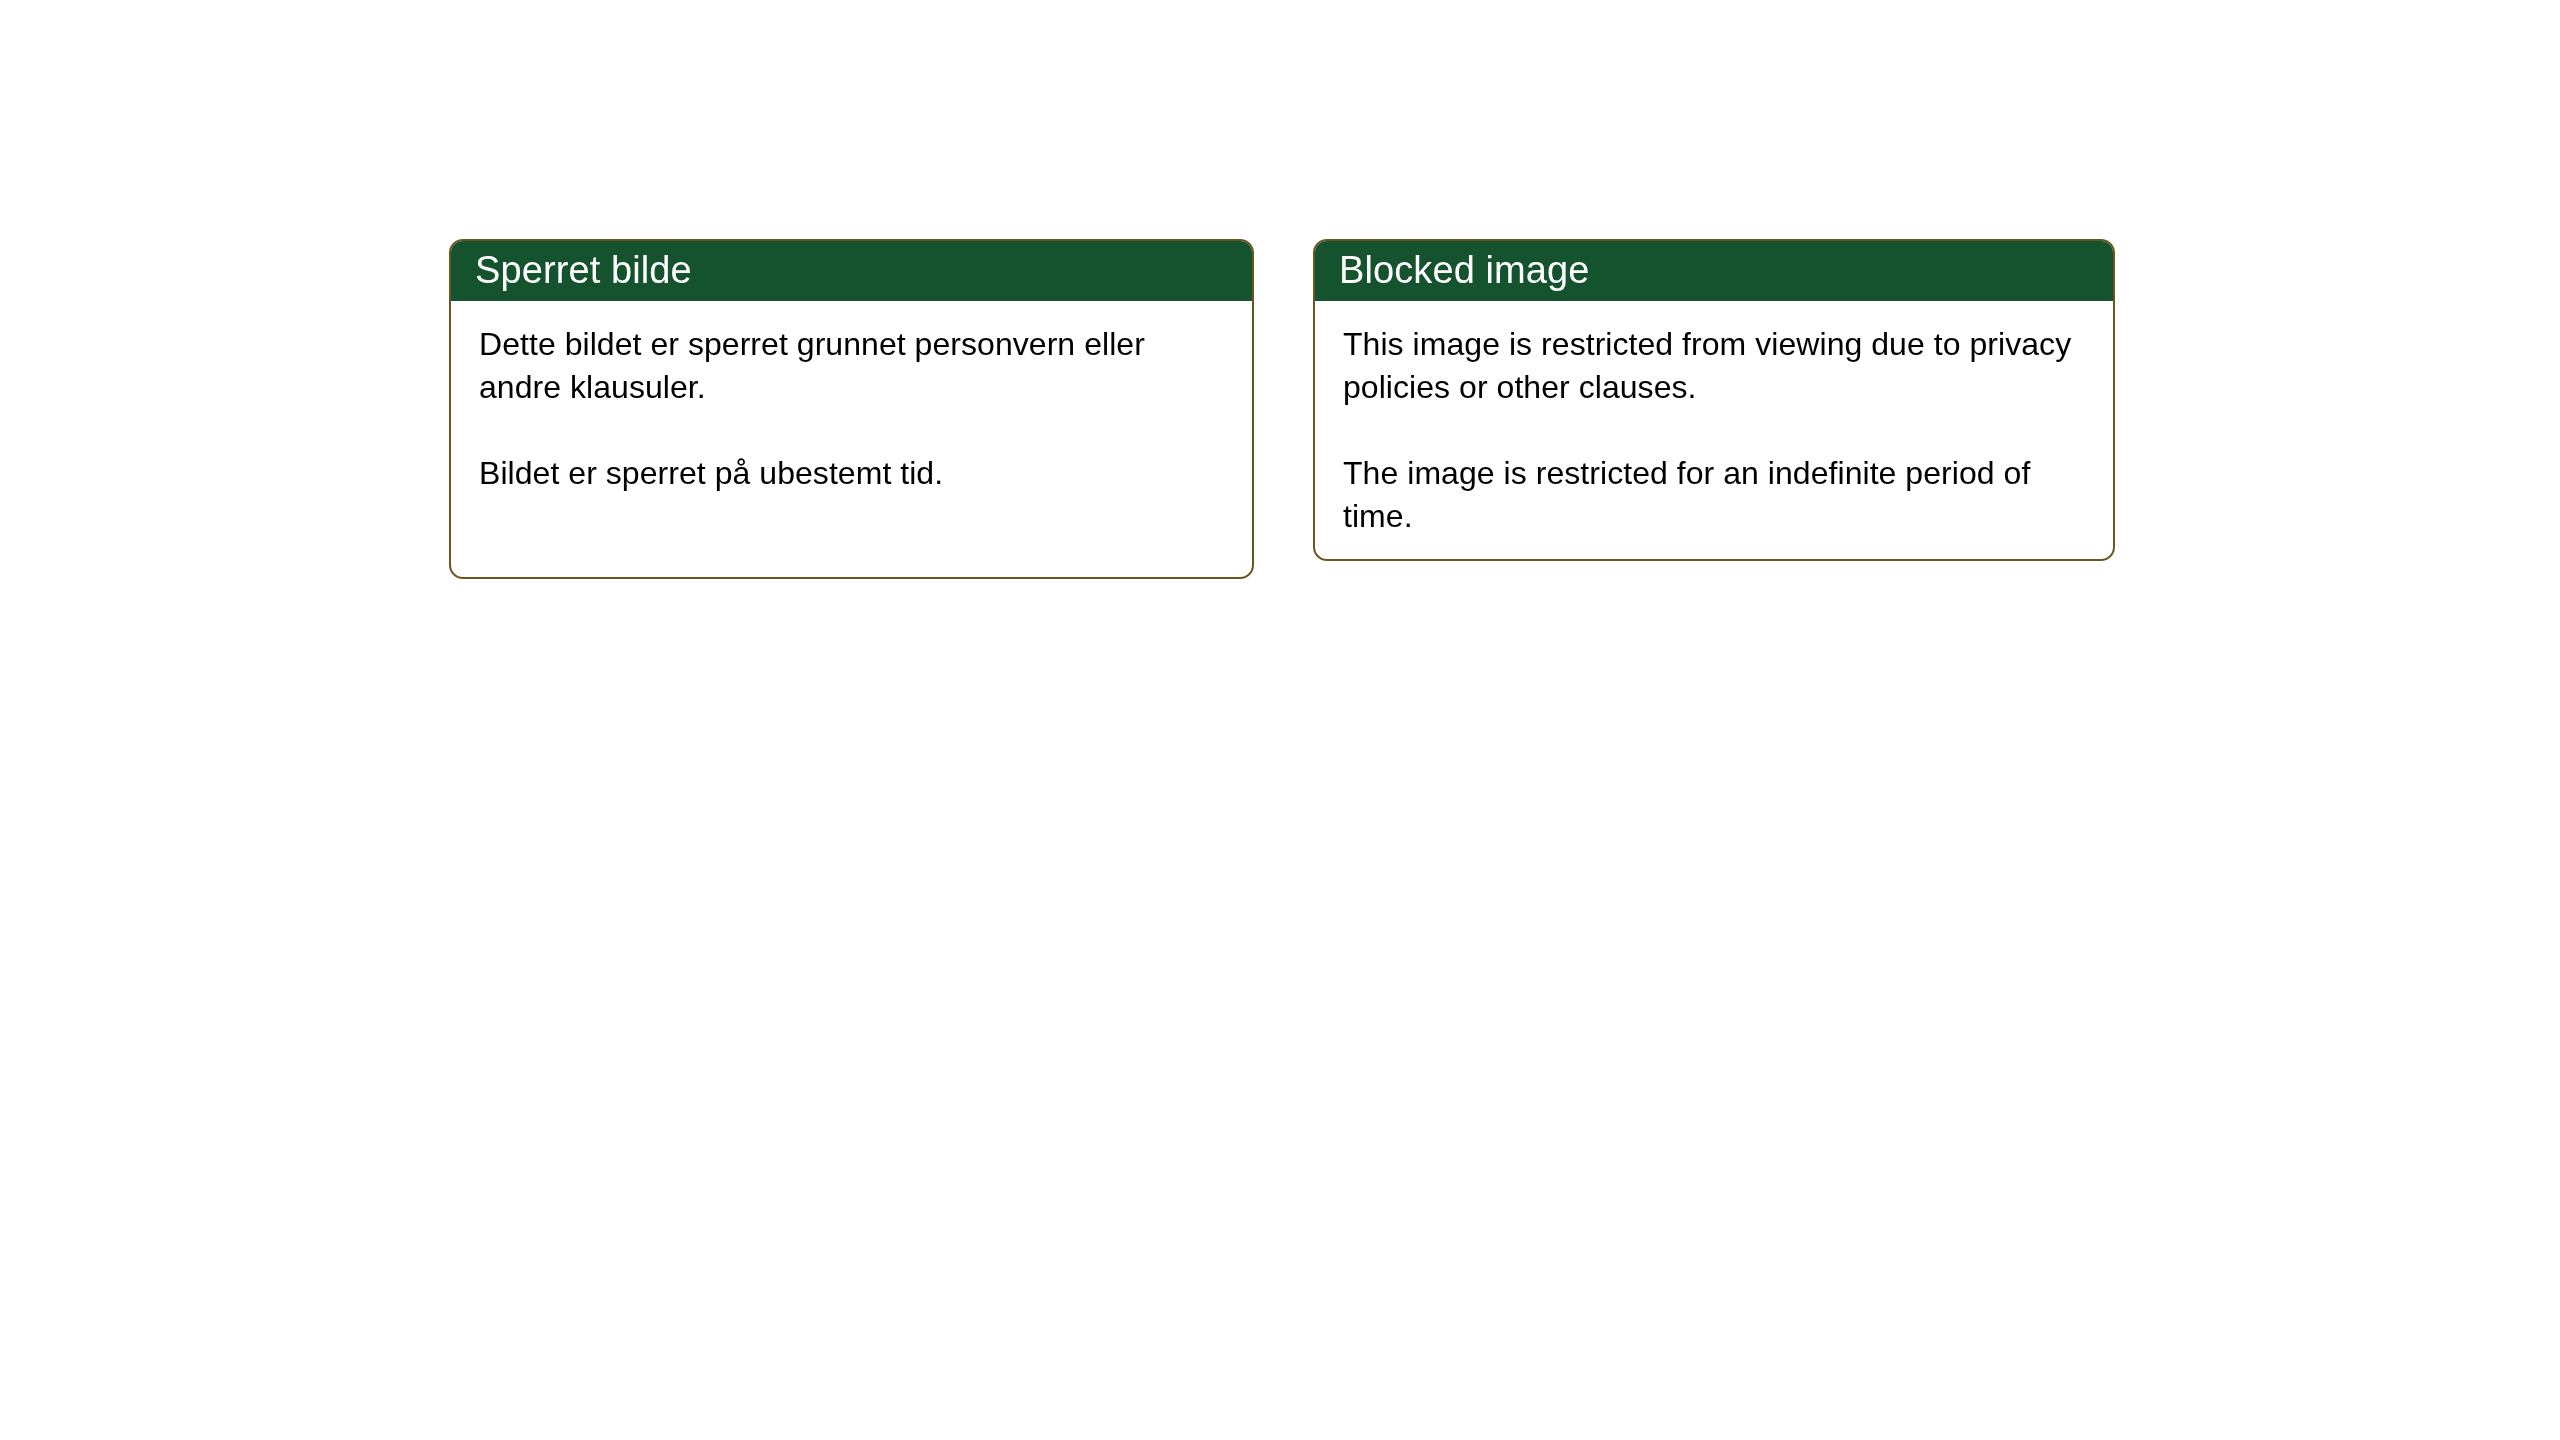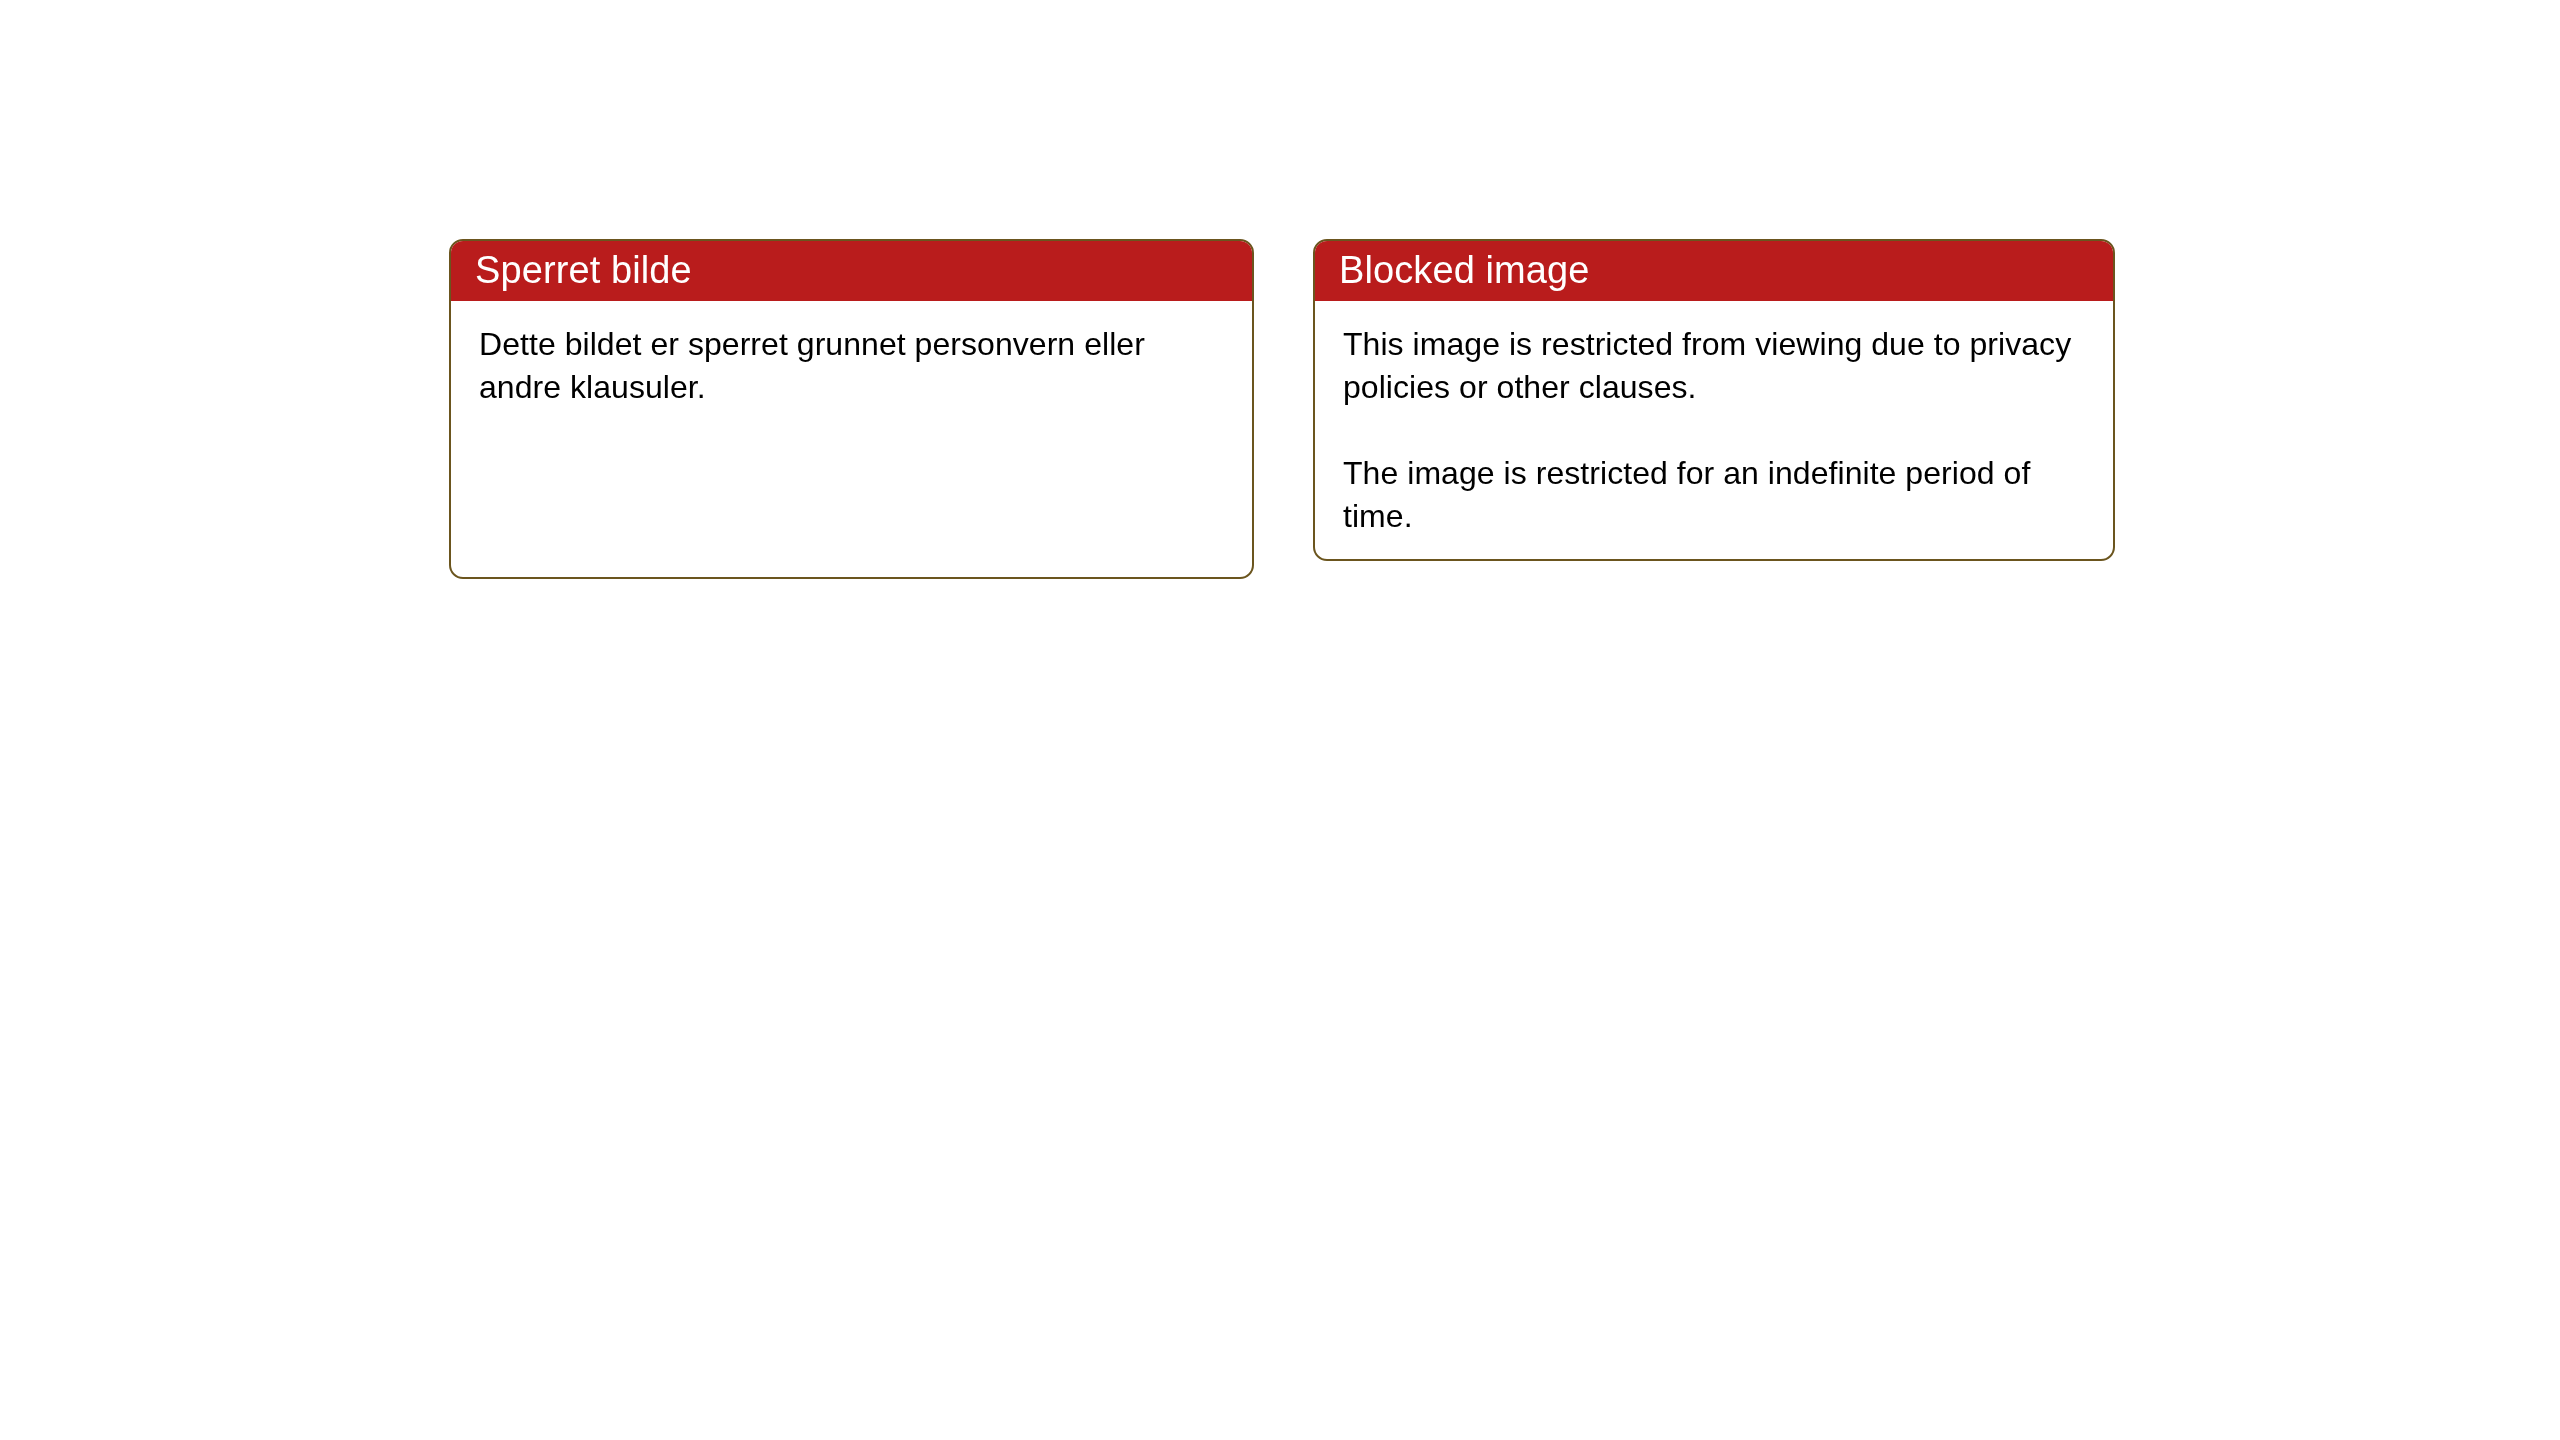--- a/index.html
+++ b/index.html
@@ -40,21 +40,21 @@
     height: 340px;
   }
 
   .notice-card.card-en {
     left: 1313px;
     width: 802px;
     height: 322px;
   }
 
   .card-header {
-    background: #b91c1c;
+    background: #14532d;
     height: 62px;
     box-sizing: border-box;
     display: flex;
     align-items: center;
     padding: 0 0 0 26px;
     margin: -2px -2px 0 -2px;
     border-top-left-radius: 12px;
     border-top-right-radius: 12px;
   }
 
@@ -96,20 +96,21 @@
 <body>
 
 <div id="notice-area">
 
   <div class="notice-card card-no">
     <div class="card-header">
       <span class="card-header-title">Sperret bilde</span>
     </div>
     <div class="card-body">
       <p class="card-paragraph">Dette bildet er sperret grunnet personvern eller andre klausuler.</p>
+      <p class="card-paragraph">Bildet er sperret på ubestemt tid.</p>
     </div>
   </div>
 
   <div class="notice-card card-en">
     <div class="card-header">
       <span class="card-header-title">Blocked image</span>
     </div>
     <div class="card-body">
       <p class="card-paragraph">This image is restricted from viewing due to privacy policies or other clauses.</p>
       <p class="card-paragraph">The image is restricted for an indefinite period of time.</p>

